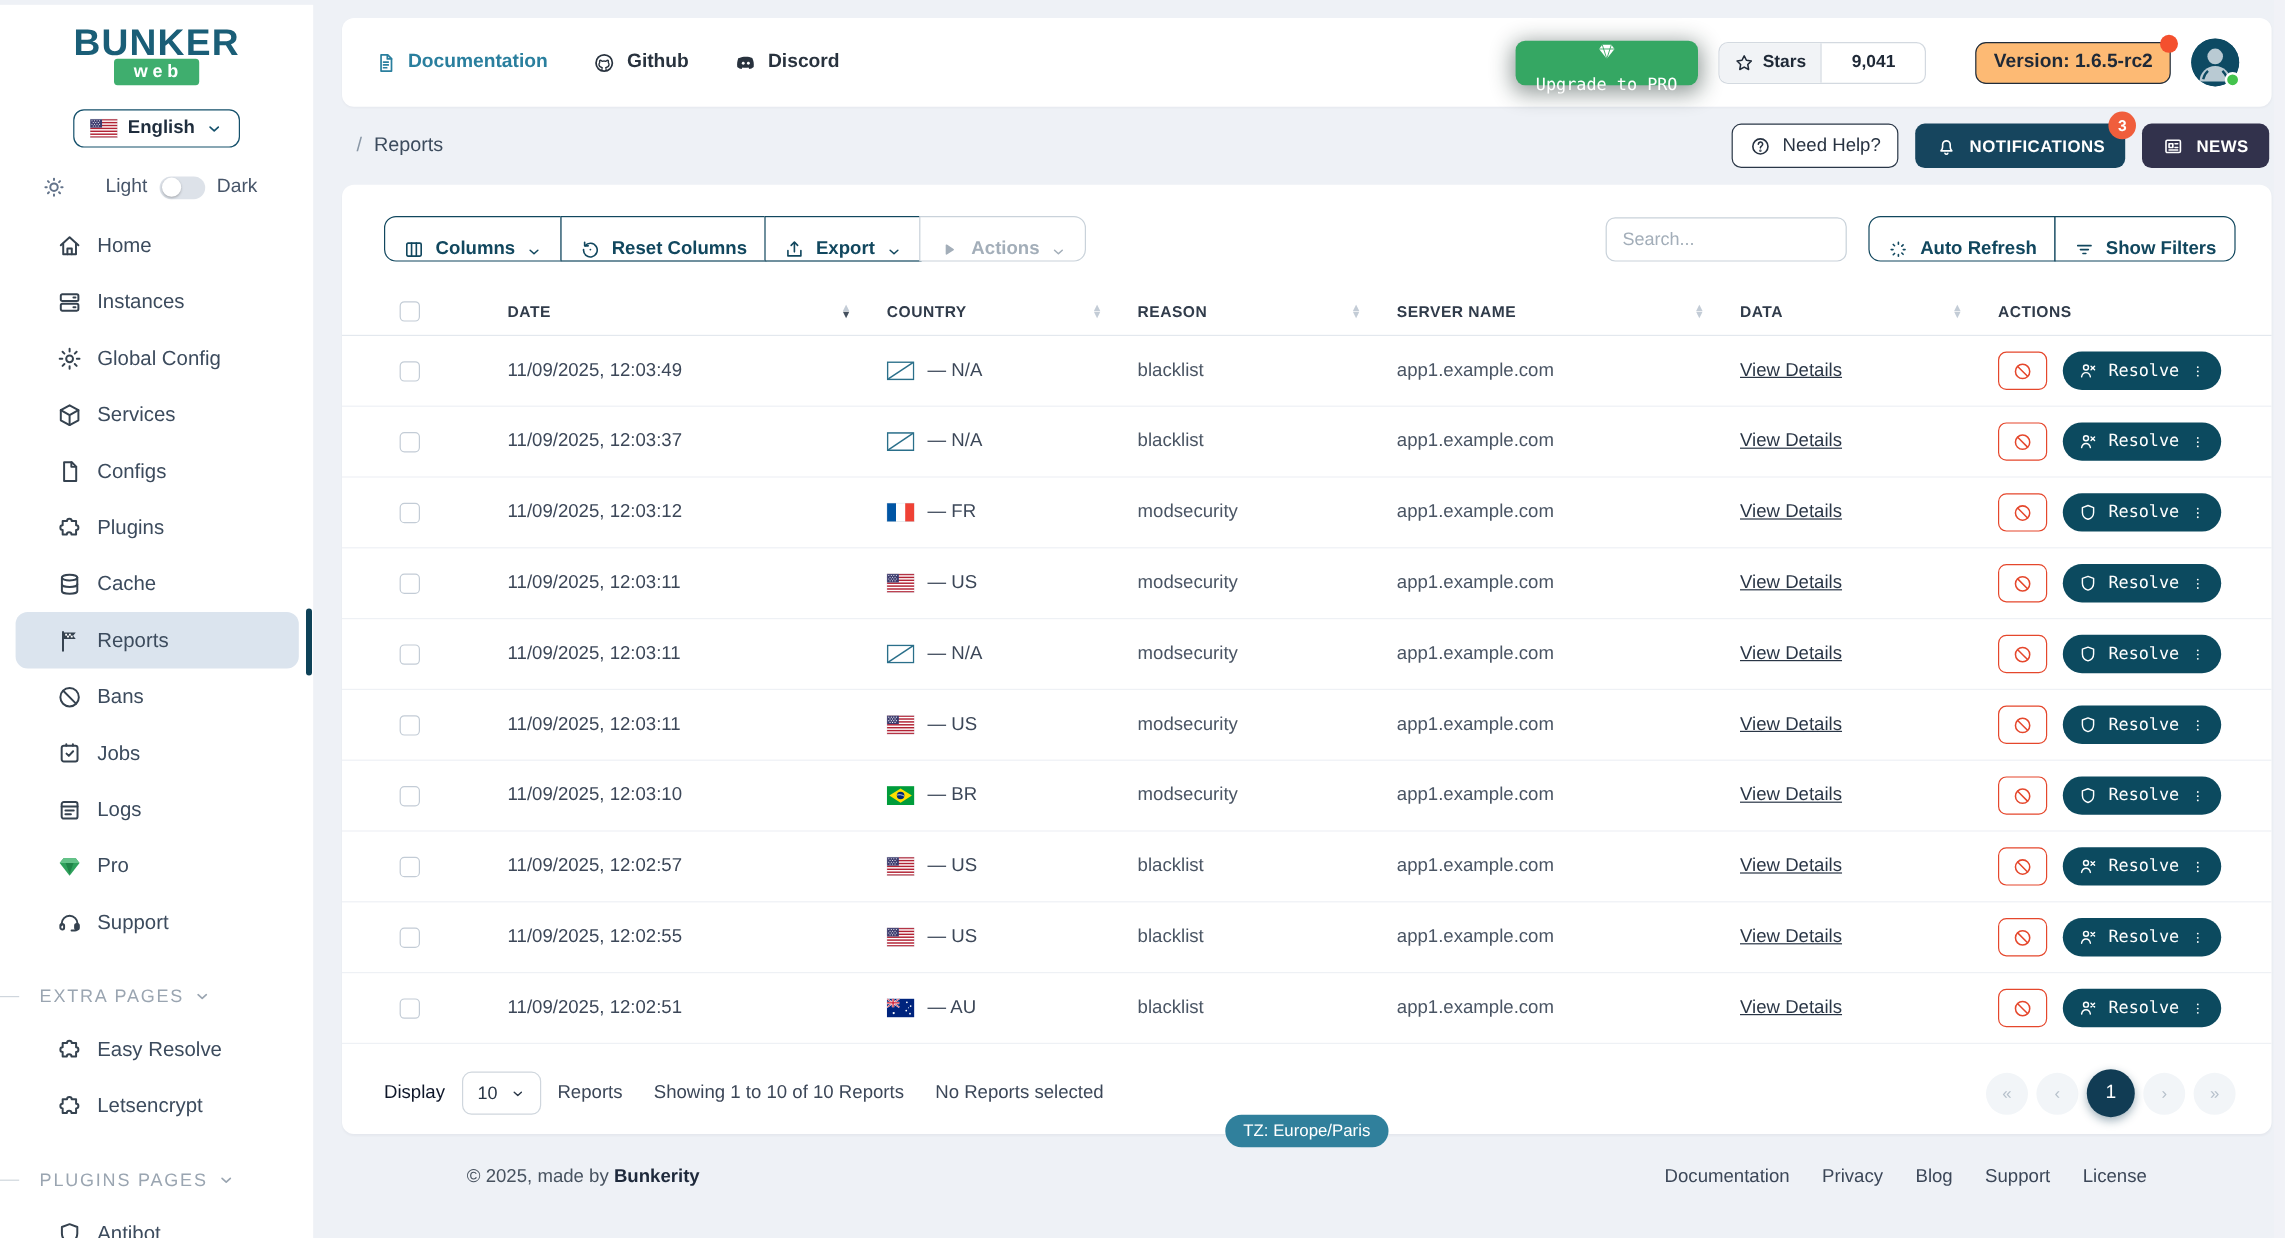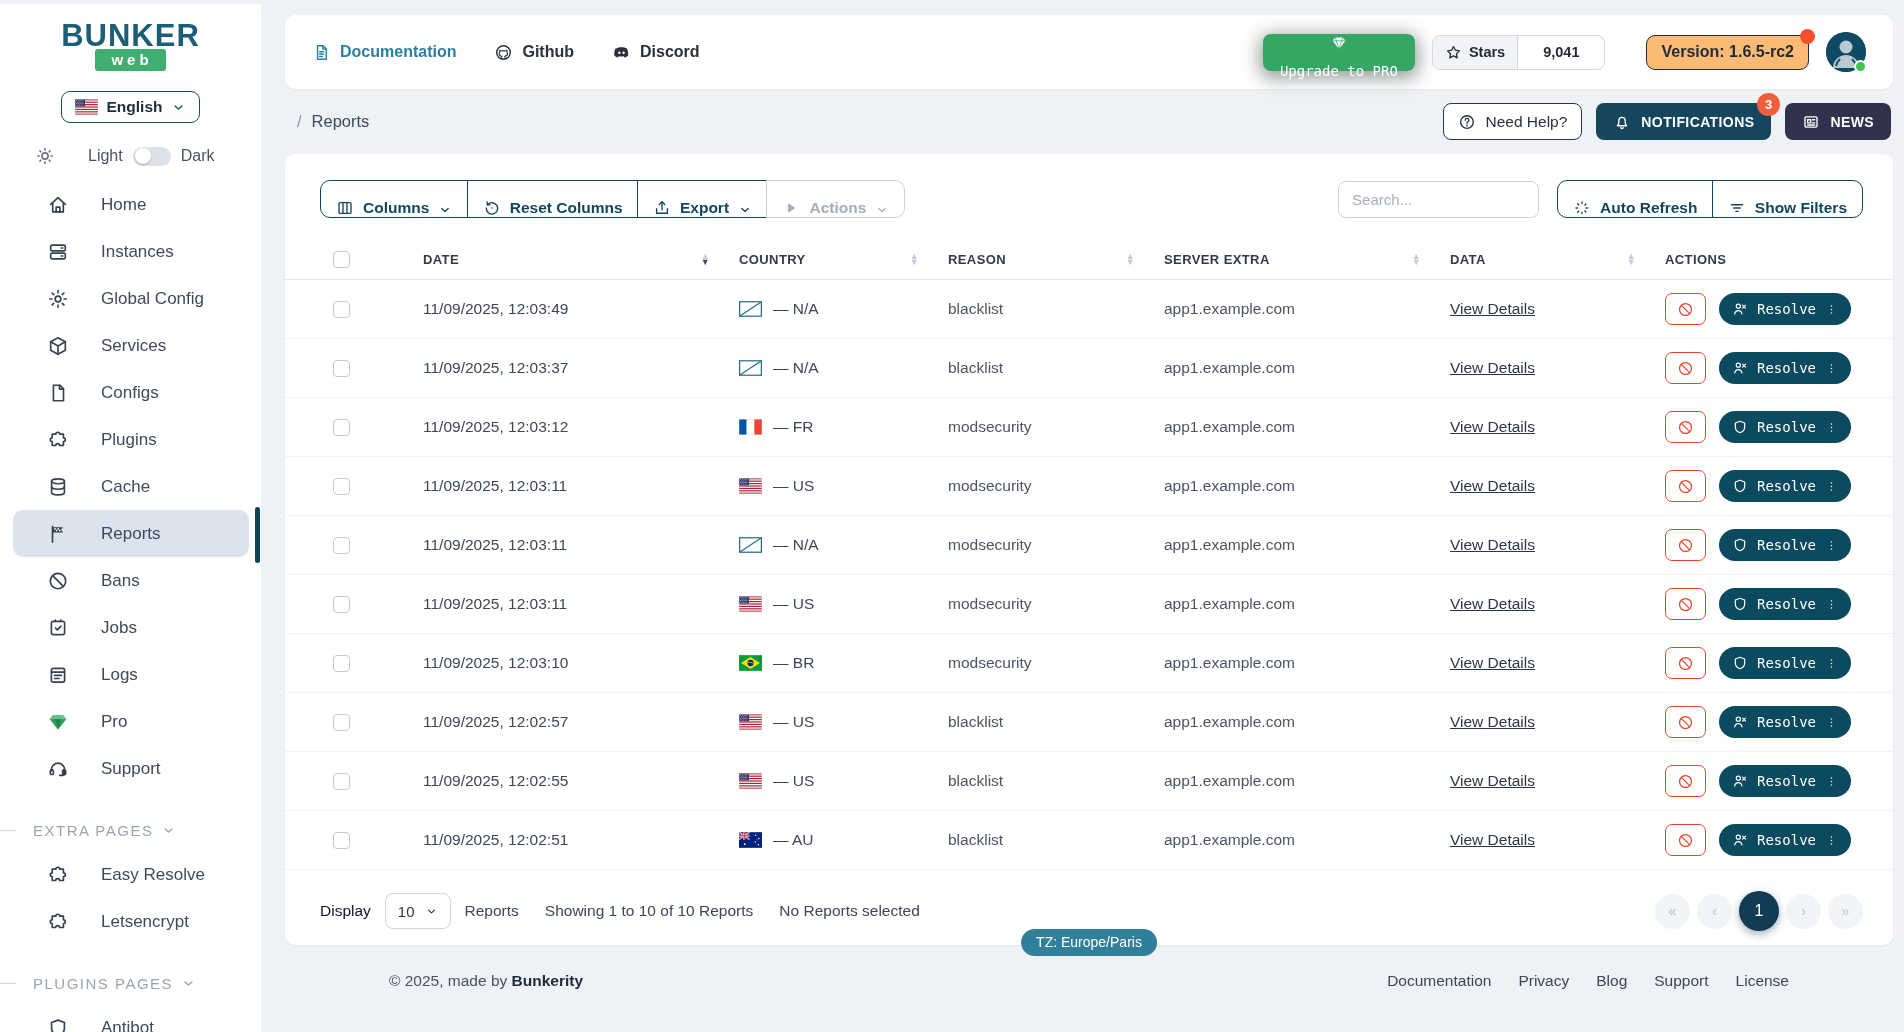--- a/index.html
+++ b/index.html
@@ -19,21 +19,21 @@
   .lang-row { display:flex; justify-content:center; margin-top:20px; }
   .lang-btn { display:flex; align-items:center; gap:9px; border:1.6px solid #14506b; border-radius:9px; padding:6px 13px; background:#fff; cursor:pointer; }
   .lang-btn .lbl { font-size:15.5px; font-weight:600; color:#1f2d3d; }
   .theme-row { display:flex; align-items:center; margin:22px 0 10px; padding:0 0 0 34px; gap:0; }
   .theme-row .sun { width:22px; height:22px; color:#64748b; }
   .theme-row .t-light { margin-left:32px; font-size:16px; color:#475569; }
   .theme-row .t-dark  { font-size:16px; color:#475569; }
   .switch { width:38px; height:19px; background:#dde2e9; border-radius:10px; margin:0 10px; position:relative; cursor:pointer; }
   .switch .knob { position:absolute; left:2px; top:1.5px; width:16px; height:16px; border-radius:50%; background:#fff; box-shadow:0 1px 2px rgba(0,0,0,.25); }
   .nav { margin-top:14px; }
-  .nav-item { display:flex; align-items:center; gap:32px; height:47px; padding-left:34px; margin:0 12px 0 13px; border-radius:10px; cursor:pointer; color:#3c4b5d; }
+  .nav-item { display:flex; align-items:center; gap:12px; height:47px; padding-left:34px; margin:0 12px 0 13px; border-radius:10px; cursor:pointer; color:#3c4b5d; }
   .nav-item .nico { width:22px; height:22px; flex:0 0 22px; color:#35424f; }
   .nav-item .nlbl { font-size:17px; font-weight:500; }
   .nav-item.active { background:#dbe4ee; }
   .nav-section { display:flex; align-items:center; margin:30px 0 12px; color:#9aa5b1; }
   .nav-section .dash { width:16px; height:0; border-top:1.6px solid #cfd6dd; margin-right:17px; }
   .nav-section .slbl { font-size:15px; letter-spacing:1.5px; font-weight:500; }
   .nav-section .chev { width:15px; height:15px; margin-left:8px; color:#9aa5b1; }
 
   
   .main { position:absolute; left:261px; top:0; right:0; padding:15px 11px 0 24px; }
@@ -573,21 +573,21 @@
             </span>
           </div>
           <div class="th">
             <span>REASON</span>
             <span class="sort ">
               <span class="up">▲</span>
               <span class="down">▼</span>
             </span>
           </div>
           <div class="th">
-            <span>SERVER EXTRA</span>
+            <span>SERVER NAME</span>
             <span class="sort ">
               <span class="up">▲</span>
               <span class="down">▼</span>
             </span>
           </div>
           <div class="th">
             <span>DATA</span>
             <span class="sort ">
               <span class="up">▲</span>
               <span class="down">▼</span>

